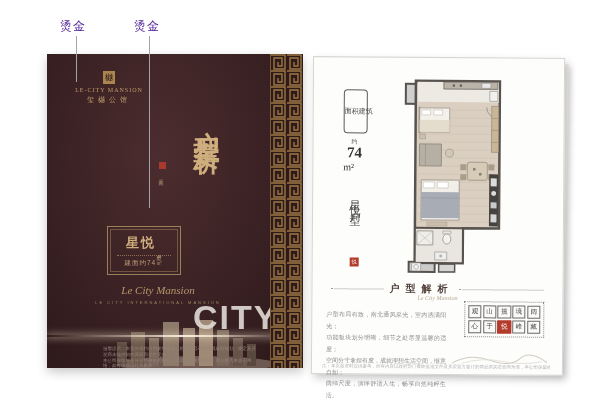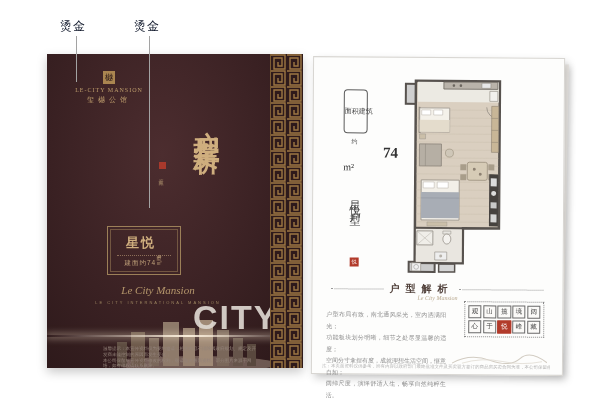--- a/index.html
+++ b/index.html
@@ -1,19 +1,19 @@
 <!DOCTYPE html>
 <html><head>
 <meta charset="utf-8">
 <style>
   html,body{margin:0;padding:0;background:#ffffff;font-family:"Liberation Sans","DejaVu Sans",sans-serif;}
   .canvas{position:relative;width:600px;height:400px;background:#fff;overflow:hidden;}
 
   
-  .anno-label{position:absolute;font-size:12px;color:#0f172a;letter-spacing:1px;}
+  .anno-label{position:absolute;font-size:12px;color:#4c1d95;letter-spacing:1px;}
   .anno-line{position:absolute;width:1px;background:#a3a3a3;z-index:12;}
   .spec-text{position:absolute;left:240px;top:20px;font-size:11.5px;color:#3a3a3a;letter-spacing:.5px;}
 
   
   .cover{position:absolute;left:47px;top:54px;width:256px;height:314px;overflow:hidden;
     background:radial-gradient(ellipse at 45% 32%,#4c2d2f 0%,#3a2123 55%,#2b1819 100%);
     box-shadow:0 4px 10px rgba(0,0,0,.22);}
   .lattice{position:absolute;right:0;top:0;width:33px;height:100%;z-index:6;}
   .logo{position:absolute;left:14px;top:12px;width:96px;text-align:center;}
   .logo-seal{display:inline-block;width:12px;height:13px;background:#aa8550;color:#2b1819;
@@ -50,21 +50,21 @@
   .page-behind{position:absolute;left:318px;top:62px;width:248px;height:310px;background:#efece8;
     transform:rotate(1.1deg);box-shadow:2px 3px 6px rgba(0,0,0,.15);}
   .page{position:absolute;left:312px;top:57px;width:250px;height:316px;background:#fdfdfc;
     border:1px solid #d8d6d2;box-shadow:3px 4px 9px rgba(0,0,0,.18);transform:rotate(.4deg);}
   .area-stamp{position:absolute;left:30px;top:32px;width:22px;height:42px;border:1px solid #5a5a5a;
     border-radius:4px;display:grid;grid-template-columns:1fr 1fr;grid-auto-flow:column;
     font-family:"Liberation Serif",serif;font-size:7px;color:#444;}
   .area-stamp span{display:flex;align-items:center;justify-content:center;}
   .approx{position:absolute;left:30px;top:80px;width:22px;text-align:center;font-size:6px;color:#4a4a4a;}
   .area-value{position:absolute;left:30px;top:87px;width:22px;text-align:center;
-    font-family:"Liberation Serif",serif;font-weight:bold;font-size:15px;color:#333;margin-left:36px;}
+    font-family:"Liberation Serif",serif;font-weight:bold;font-size:15px;color:#333;}
   .area-unit{position:absolute;left:30px;top:104px;width:22px;
     font-family:"Liberation Serif",serif;font-size:10px;color:#333;}
   .unit-vertical{position:absolute;left:34px;top:134px;writing-mode:vertical-rl;
     font-family:"Liberation Serif",serif;font-size:11px;letter-spacing:5px;color:#3e3e3e;}
   .page-seal{position:absolute;left:37px;top:200px;width:9px;height:9px;background:#b23b2b;
     color:#fff;font-size:5px;line-height:9px;text-align:center;}
   .floorplan{position:absolute;left:90px;top:20px;}
 
   .section-title-row{position:absolute;left:0;top:224px;width:100%;display:flex;align-items:center;justify-content:center;gap:6px;}
   .dots{border-top:1.5px dotted #9a9a9a;height:0;}

